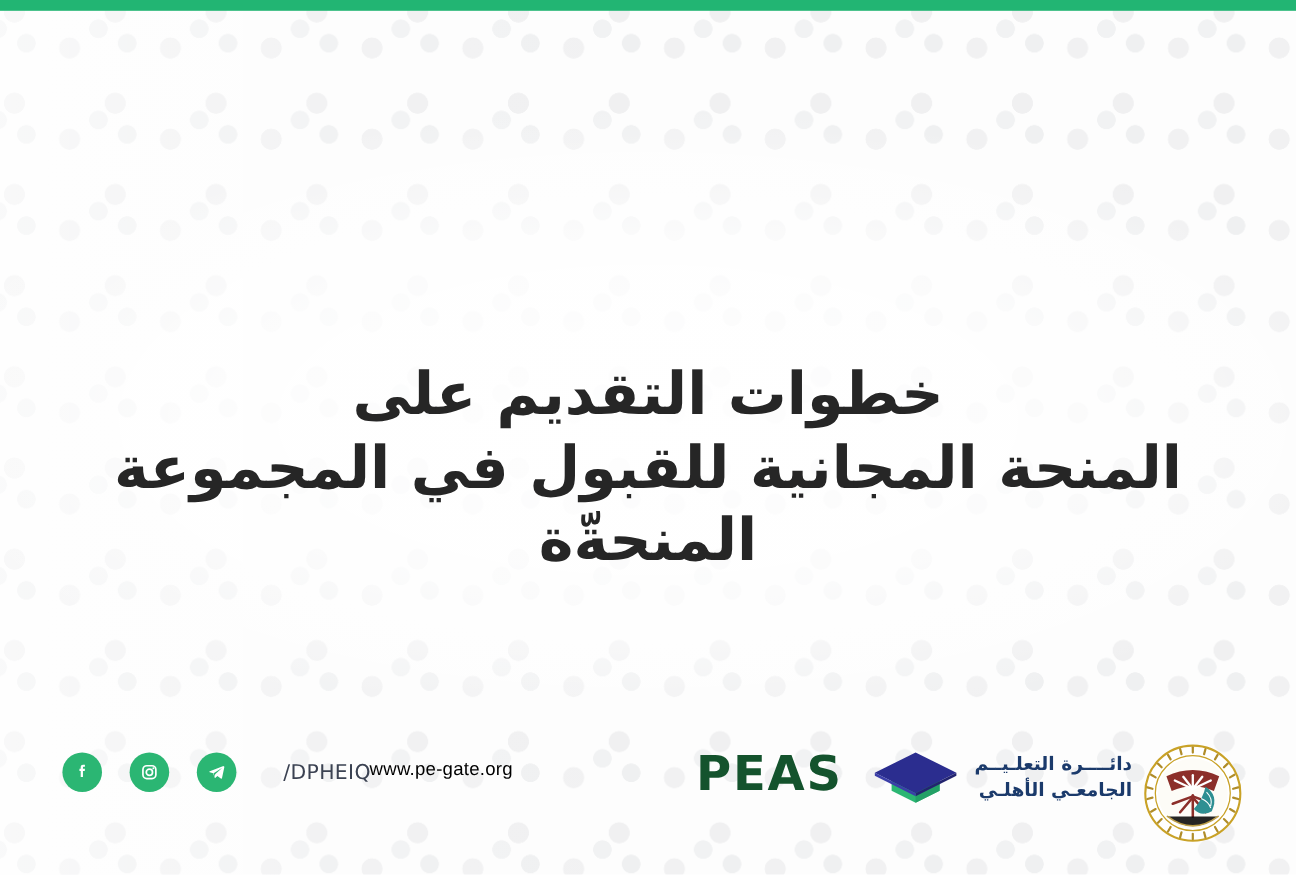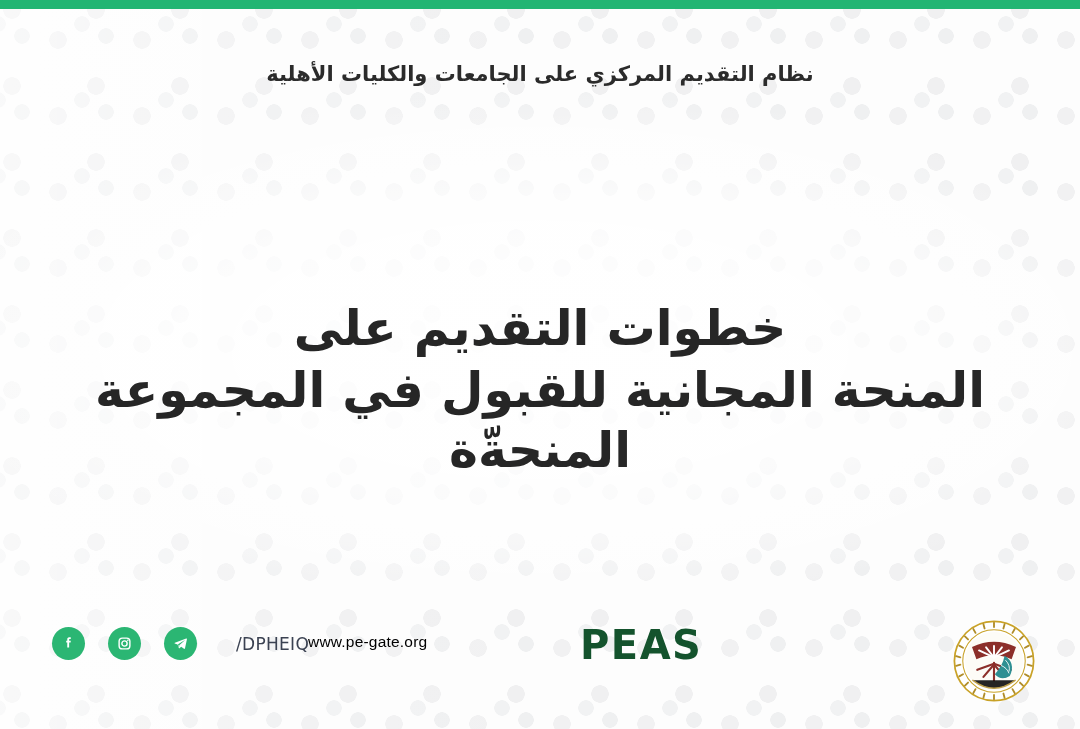--- a/index.html
+++ b/index.html
@@ -168,21 +168,20 @@
 </head>
 <body>
 
 <div class="slide">
 
   <div class="bg-pattern"></div>
   <div class="bg-wash"></div>
 
   <div class="top-bar"></div>
 
-  <div class="eyebrow">نظام التقديم المركزي على الجامعات والكليات الأهلية</div>
 
   <div class="headline">
     <span class="line line-1">خطوات التقديم على</span>
     <span class="line line-2">المنحة المجانية للقبول في المجموعة المنحةّة</span>
   </div>
 
   <div class="footer">
 
     <div class="social-group">
 
@@ -206,20 +205,36 @@
         </svg>
       </span>
 
       <span class="handle">/DPHEIQ</span>
     </div>
 
     <div class="website">www.pe-gate.org</div>
 
     <div class="peas-logo">PEAS</div>
 
+    <div class="dept-logo">
+      <div class="dept-text">
+        <div class="l1">دائــــرة التعلـيــم</div>
+        <div class="l2">الجامعـي الأهلـي</div>
+      </div>
+
+      <svg class="cap-icon" viewBox="0 0 74 46">
+
+        <path fill="#2bb673" d="M17 22 h40 v12 l-20 10 -20 -10 z"></path>
+        <path fill="#23a066" d="M37 34 v10 l20 -10 v-12 z"></path>
+
+        <path fill="#2b2d8f" d="M37 2 L71 19 L37 36 L3 19 Z"></path>
+        <path fill="#23246f" d="M37 36 L71 19 L71 21.5 L37 38.5 Z"></path>
+        <path fill="#3b3ea8" d="M37 36 L3 19 L3 21.5 L37 38.5 Z"></path>
+      </svg>
+    </div>
 
     <svg class="ministry-emblem" viewBox="0 0 100 100">
 
       <circle cx="50" cy="50" r="46" fill="#ffffff"></circle>
       <circle cx="50" cy="50" r="45" fill="none" stroke="#c9a227" stroke-width="2"></circle>
       <circle cx="50" cy="50" r="35.5" fill="none" stroke="#c9a227" stroke-width="1.2"></circle>
 
       <g stroke="#b08d2a" stroke-width="2.1" stroke-linecap="round">
         <path d="M50 6.5 v5"></path>
           <path d="M62 8.2 l-1.3 4.8"></path>

